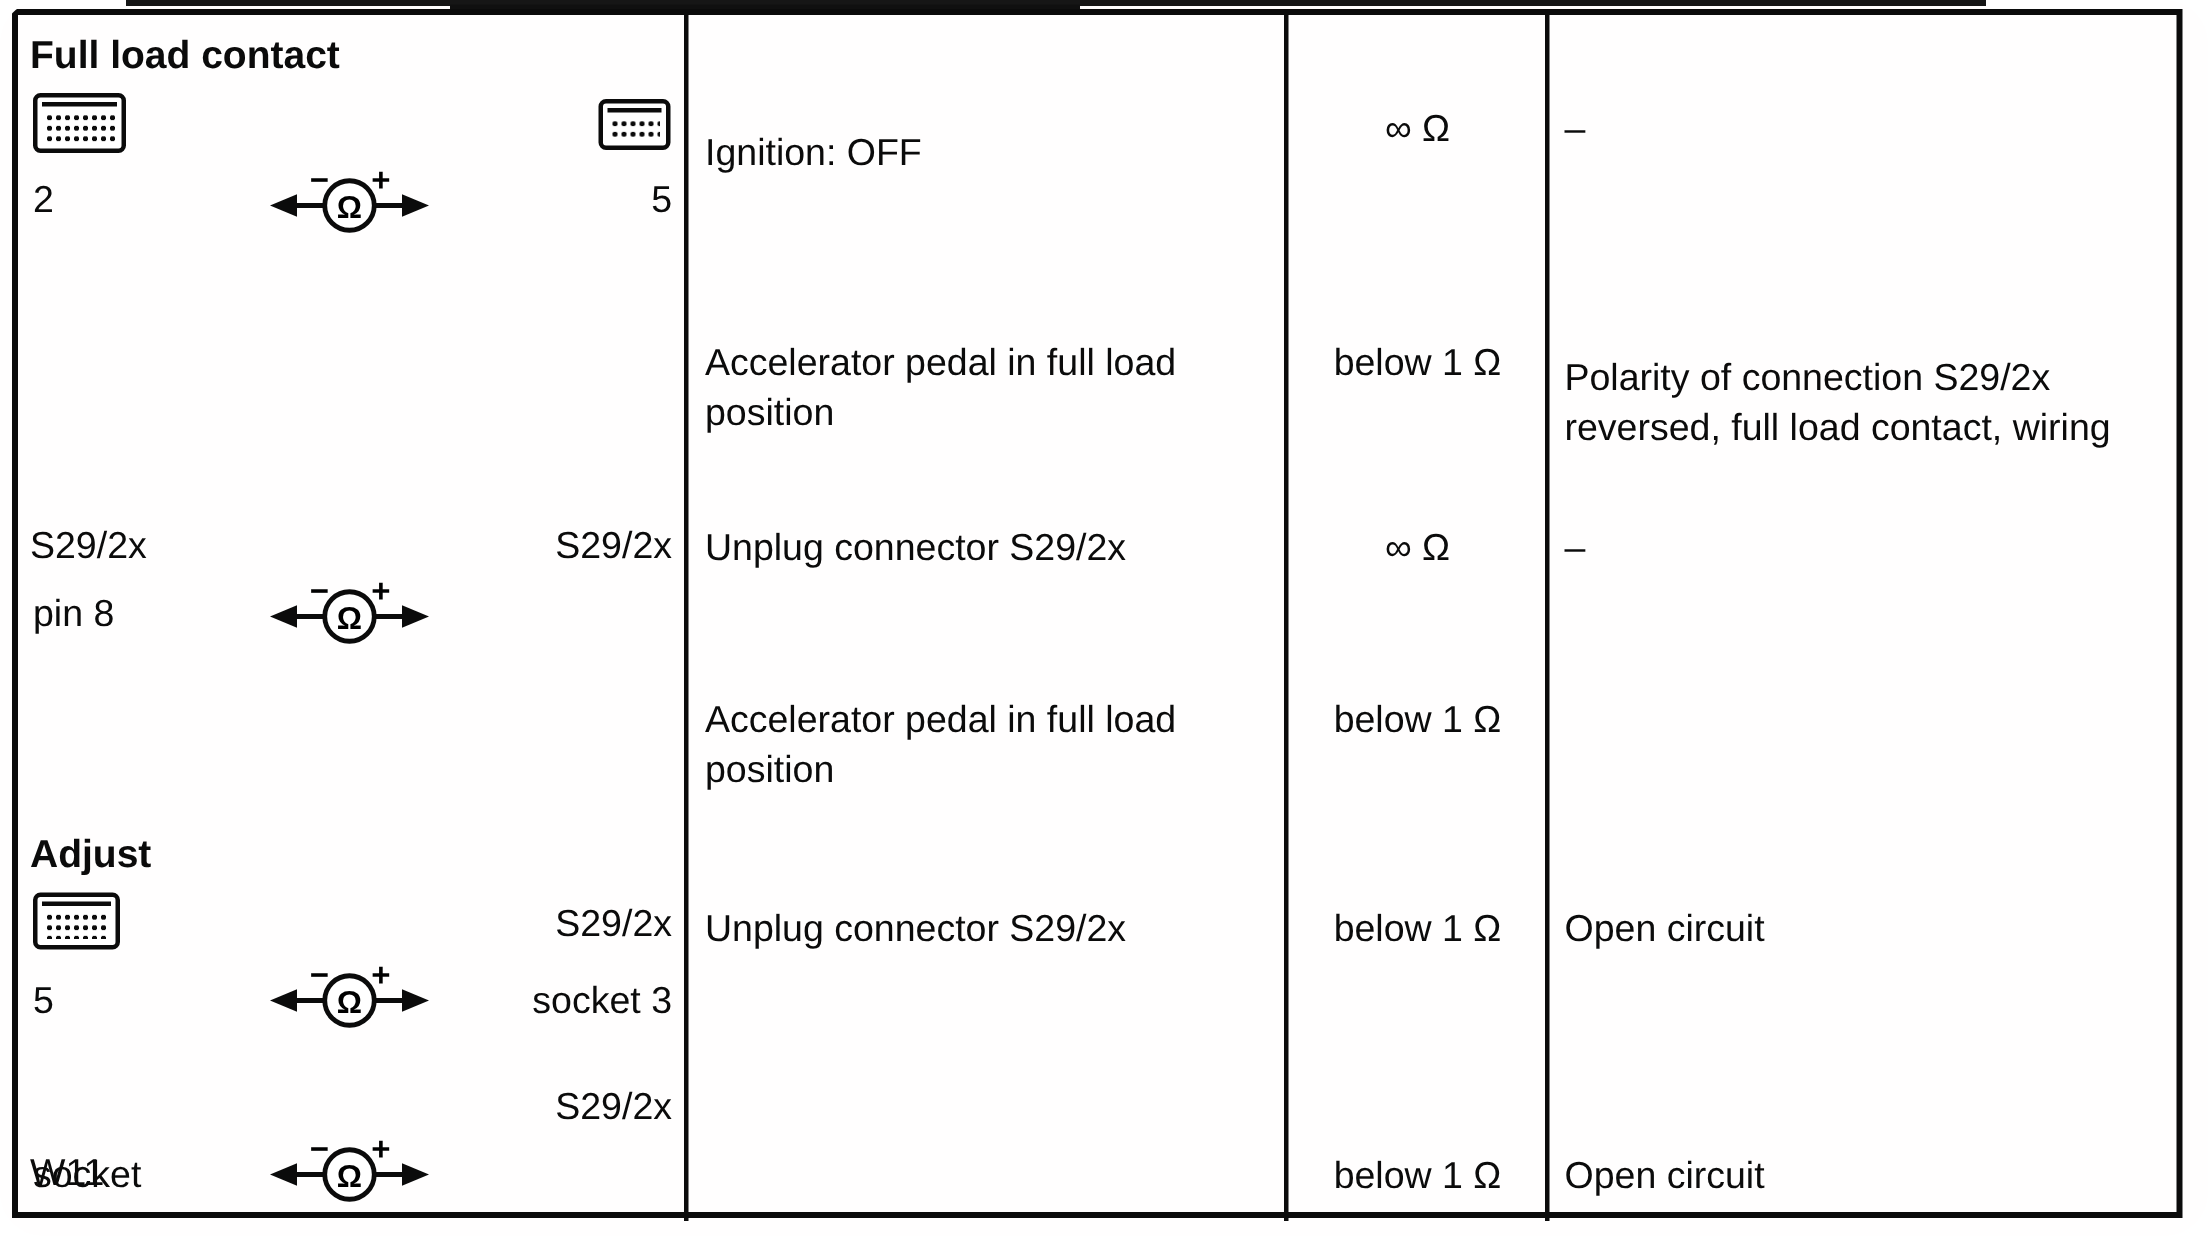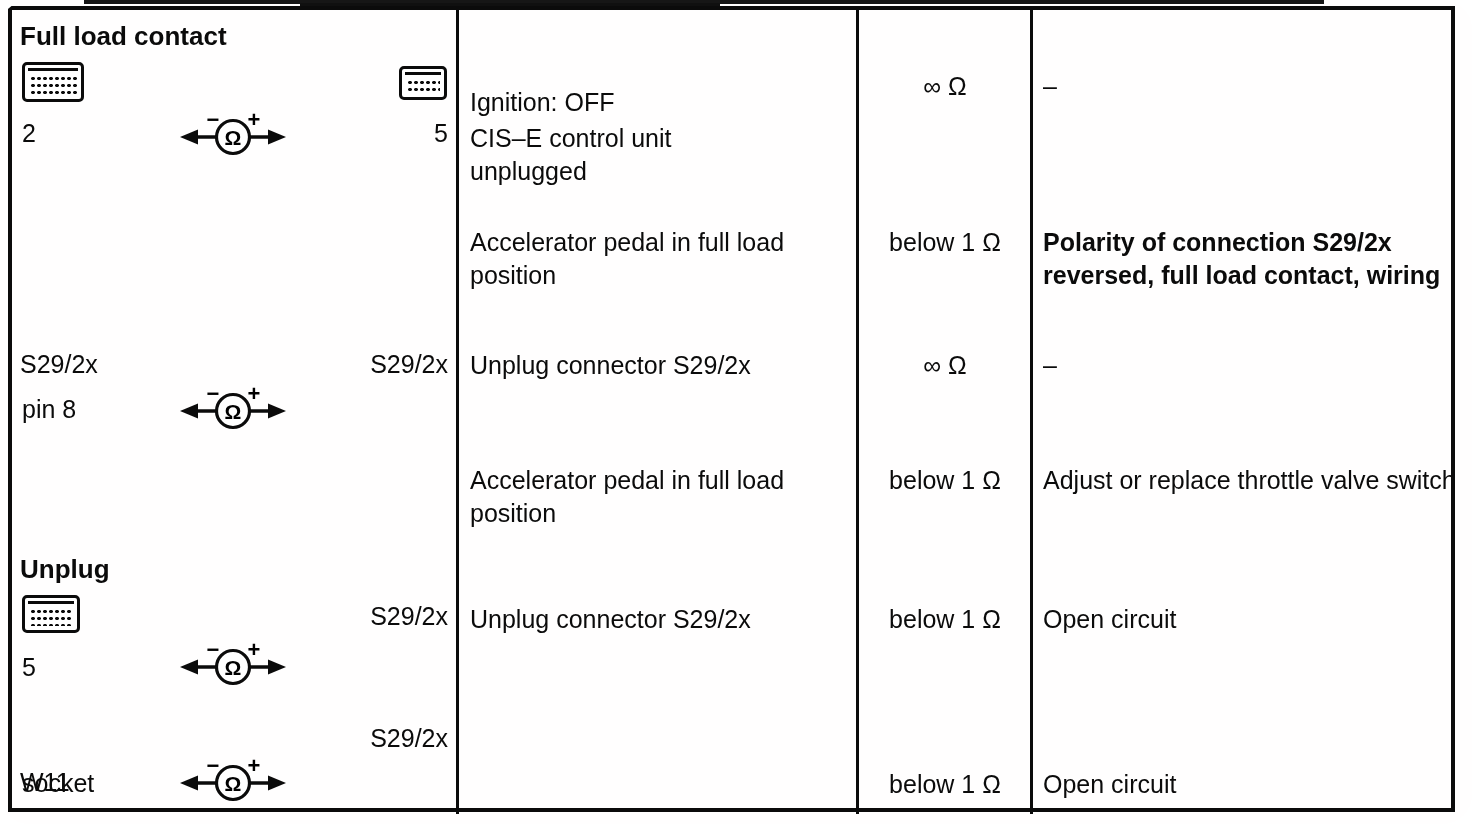--- a/index.html
+++ b/index.html
@@ -67,28 +67,29 @@
   <svg class="meter" style="left:180px;top:384px;" viewBox="0 0 106 46">
     <path d="M14 27 H92" stroke="#0b0b0b" stroke-width="3.4" fill="none"></path>
     <polygon points="0,27 18,19.5 18,34.5" fill="#0b0b0b"></polygon>
     <polygon points="106,27 88,19.5 88,34.5" fill="#0b0b0b"></polygon>
     <circle cx="53" cy="27" r="16.5" fill="#fff" stroke="#0b0b0b" stroke-width="3.2"></circle>
     <text x="33" y="17" font-size="22" font-weight="bold" text-anchor="middle">−</text>
     <text x="53" y="35" font-size="21" font-weight="bold" text-anchor="middle">Ω</text>
     <text x="74" y="17" font-size="22" font-weight="bold" text-anchor="middle">+</text>
   </svg>
 
-  <div class="txt title" style="left:20px;top:553px;">Unplug</div>
+  <div class="txt title" style="left:20px;top:553px;">Adjust</div>
 
   <div class="connector-icon" style="left:22px;top:595px;width:58px;height:38px;">
     <div class="bar"></div>
     <div class="pins"></div>
   </div>
   <div class="txt bold right-box" style="top:600px;">S29/2x</div>
   <div class="txt" style="left:22px;top:651px;">5</div>
+  <div class="txt right-box" style="top:651px;">socket 3</div>
 
   <svg class="meter" style="left:180px;top:640px;" viewBox="0 0 106 46">
     <path d="M14 27 H92" stroke="#0b0b0b" stroke-width="3.4" fill="none"></path>
     <polygon points="0,27 18,19.5 18,34.5" fill="#0b0b0b"></polygon>
     <polygon points="106,27 88,19.5 88,34.5" fill="#0b0b0b"></polygon>
     <circle cx="53" cy="27" r="16.5" fill="#fff" stroke="#0b0b0b" stroke-width="3.2"></circle>
     <text x="33" y="17" font-size="22" font-weight="bold" text-anchor="middle">−</text>
     <text x="53" y="35" font-size="21" font-weight="bold" text-anchor="middle">Ω</text>
     <text x="74" y="17" font-size="22" font-weight="bold" text-anchor="middle">+</text>
   </svg>
@@ -101,32 +102,30 @@
     <path d="M14 27 H92" stroke="#0b0b0b" stroke-width="3.4" fill="none"></path>
     <polygon points="0,27 18,19.5 18,34.5" fill="#0b0b0b"></polygon>
     <polygon points="106,27 88,19.5 88,34.5" fill="#0b0b0b"></polygon>
     <circle cx="53" cy="27" r="16.5" fill="#fff" stroke="#0b0b0b" stroke-width="3.2"></circle>
     <text x="33" y="17" font-size="22" font-weight="bold" text-anchor="middle">−</text>
     <text x="53" y="35" font-size="21" font-weight="bold" text-anchor="middle">Ω</text>
     <text x="74" y="17" font-size="22" font-weight="bold" text-anchor="middle">+</text>
   </svg>
 
   <div class="txt step" style="top:86px;">Ignition: OFF</div>
-  <div class="txt step" style="top:122px;width:270px;">CIS–E control unit unplugged</div>
   <div class="txt step" style="top:226px;">Accelerator pedal in full load position</div>
   <div class="txt step" style="top:349px;">Unplug connector S29/2x</div>
   <div class="txt step" style="top:464px;">Accelerator pedal in full load position</div>
   <div class="txt step" style="top:603px;">Unplug connector S29/2x</div>
 
   <div class="txt val" style="top:70px;">∞ Ω</div>
   <div class="txt val" style="top:226px;">below 1 Ω</div>
   <div class="txt val" style="top:349px;">∞ Ω</div>
   <div class="txt val" style="top:464px;">below 1 Ω</div>
   <div class="txt val" style="top:603px;">below 1 Ω</div>
   <div class="txt val" style="top:768px;">below 1 Ω</div>
 
   <div class="txt remedy" style="top:70px;">–</div>
-  <div class="txt remedy" style="top:226px;font-weight:bold;">Polarity of connection S29/2x reversed, full load contact, wiring</div>
+  <div class="txt remedy" style="top:236px;">Polarity of connection S29/2x reversed, full load contact, wiring</div>
   <div class="txt remedy" style="top:349px;">–</div>
-  <div class="txt remedy" style="top:464px;">Adjust or replace throttle valve switch</div>
   <div class="txt remedy" style="top:603px;">Open circuit</div>
   <div class="txt remedy" style="top:768px;">Open circuit</div>
 </div>
 
 </body></html>

